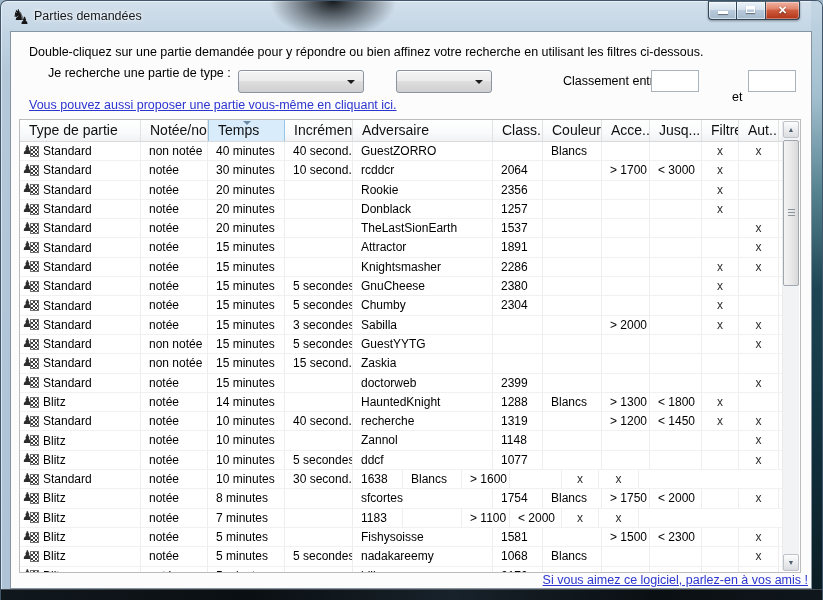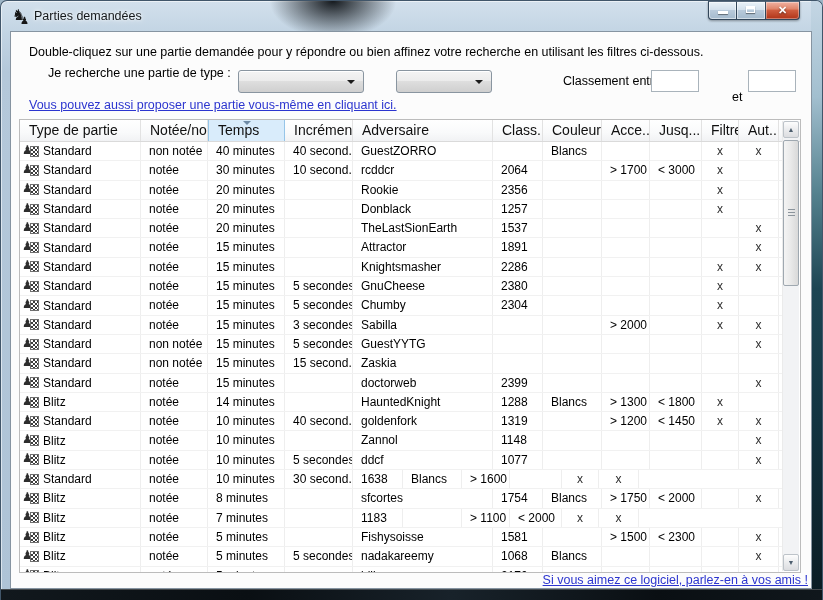--- a/index.html
+++ b/index.html
@@ -440,21 +440,21 @@
     <span class="cell c0 cfirst">
       <span class="gicon">
         <span class="gpawn">♟</span>
         <span class="gcheck"></span>
       </span>
       <span class="ctext">Standard</span>
     </span>
     <span class="cell c1">notée</span>
     <span class="cell c2">10 minutes</span>
     <span class="cell c3">40 second...</span>
-    <span class="cell c4">goldenfork</span>
+    <span class="cell c4">recherche</span>
     <span class="cell c5">1319</span>
     <span class="cell c6"></span>
     <span class="cell c7">&gt; 1200</span>
     <span class="cell c8">&lt; 1450</span>
     <span class="cell c9 cx">x</span>
     <span class="cell c10 cx">x</span>
     <span class="cell rfill"></span>
   </div>
             <div class="grow">
     <span class="cell c0 cfirst">

